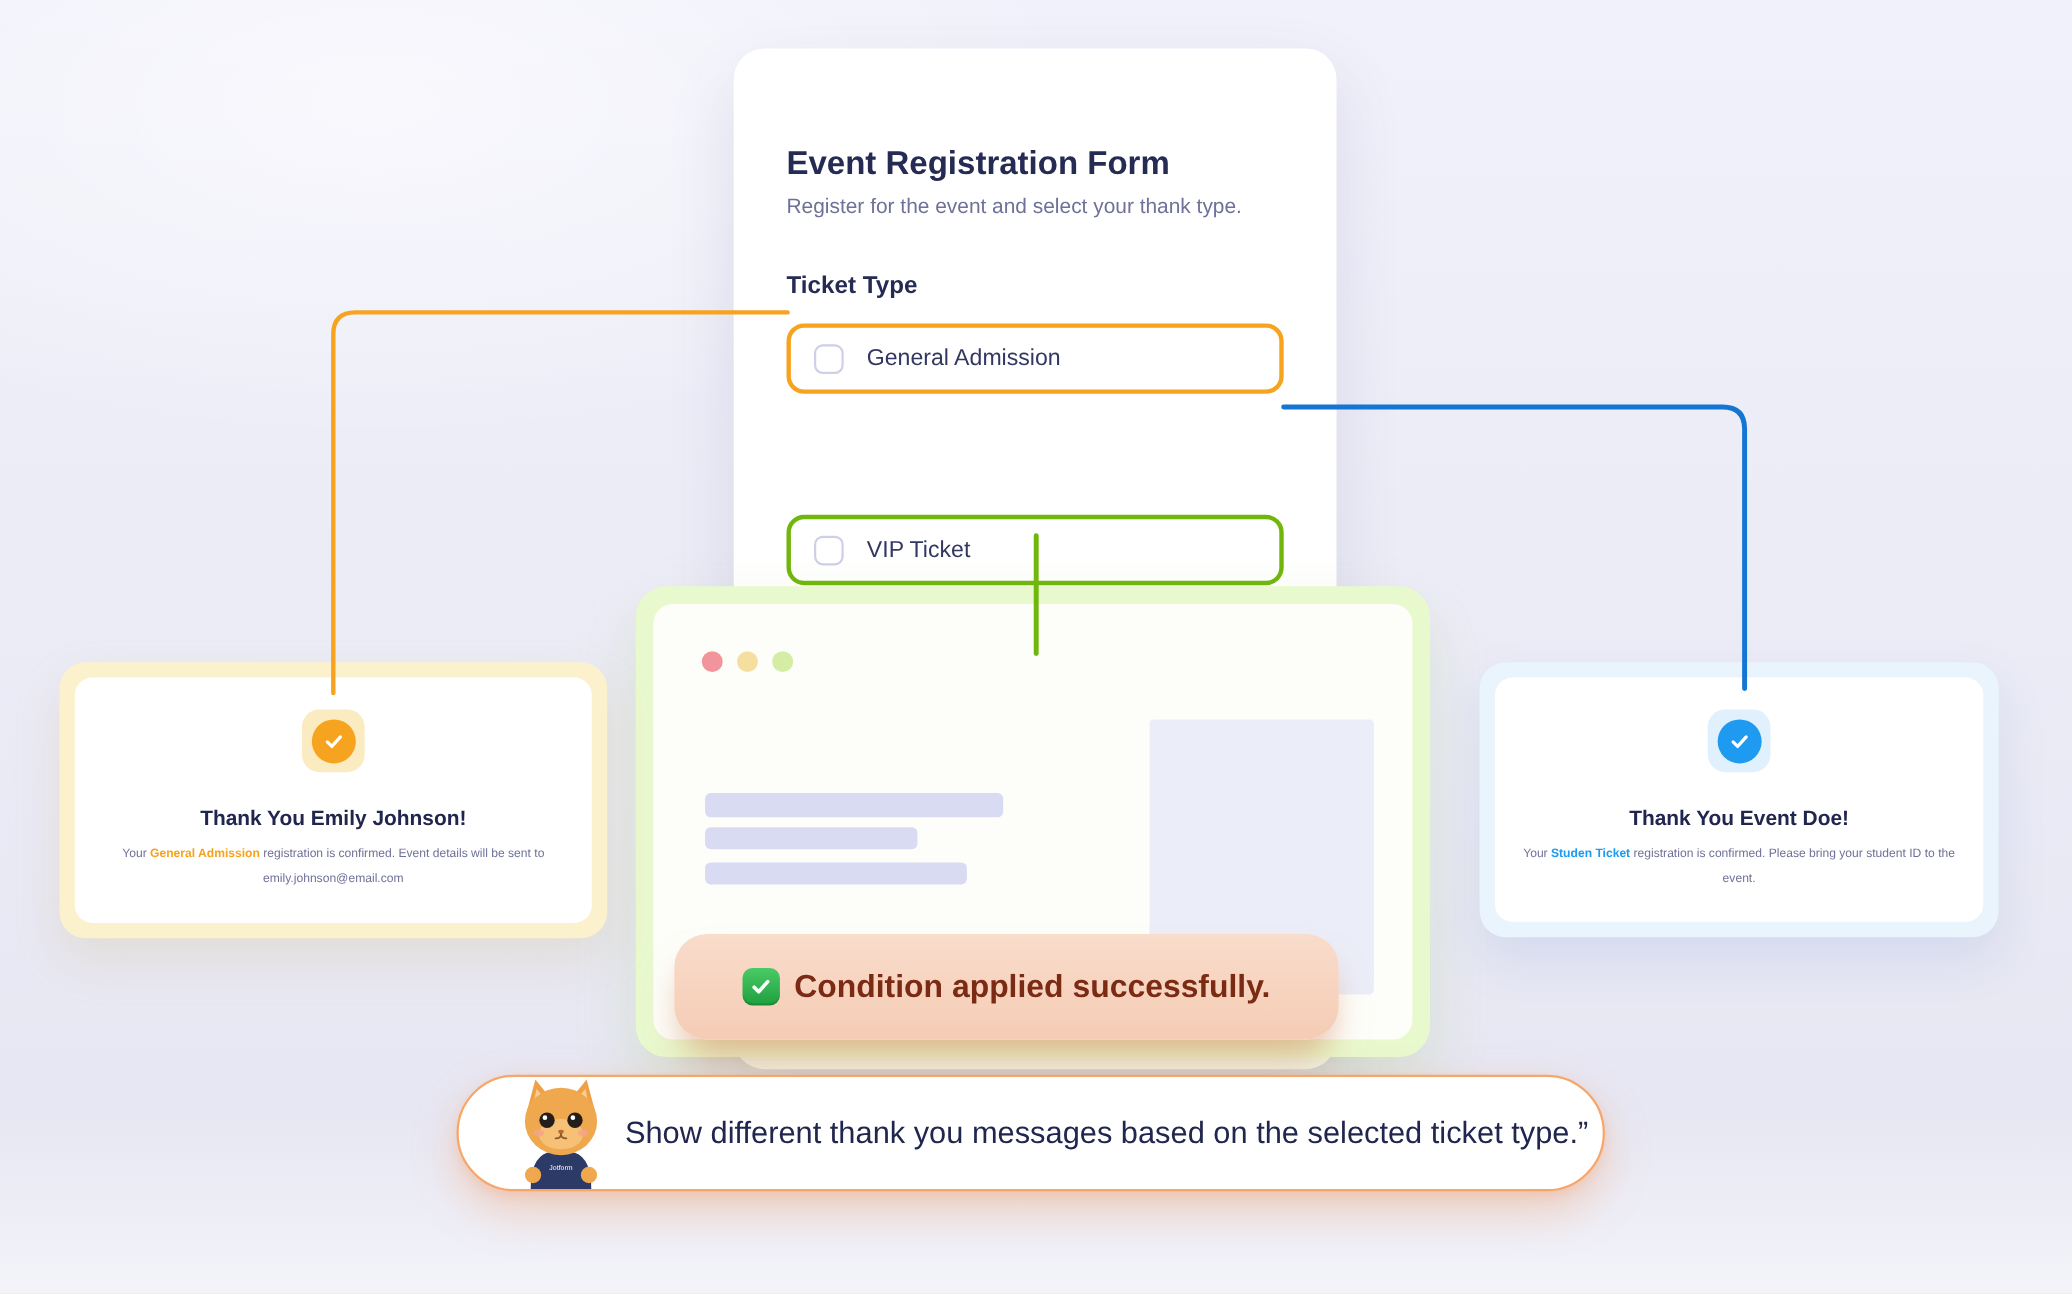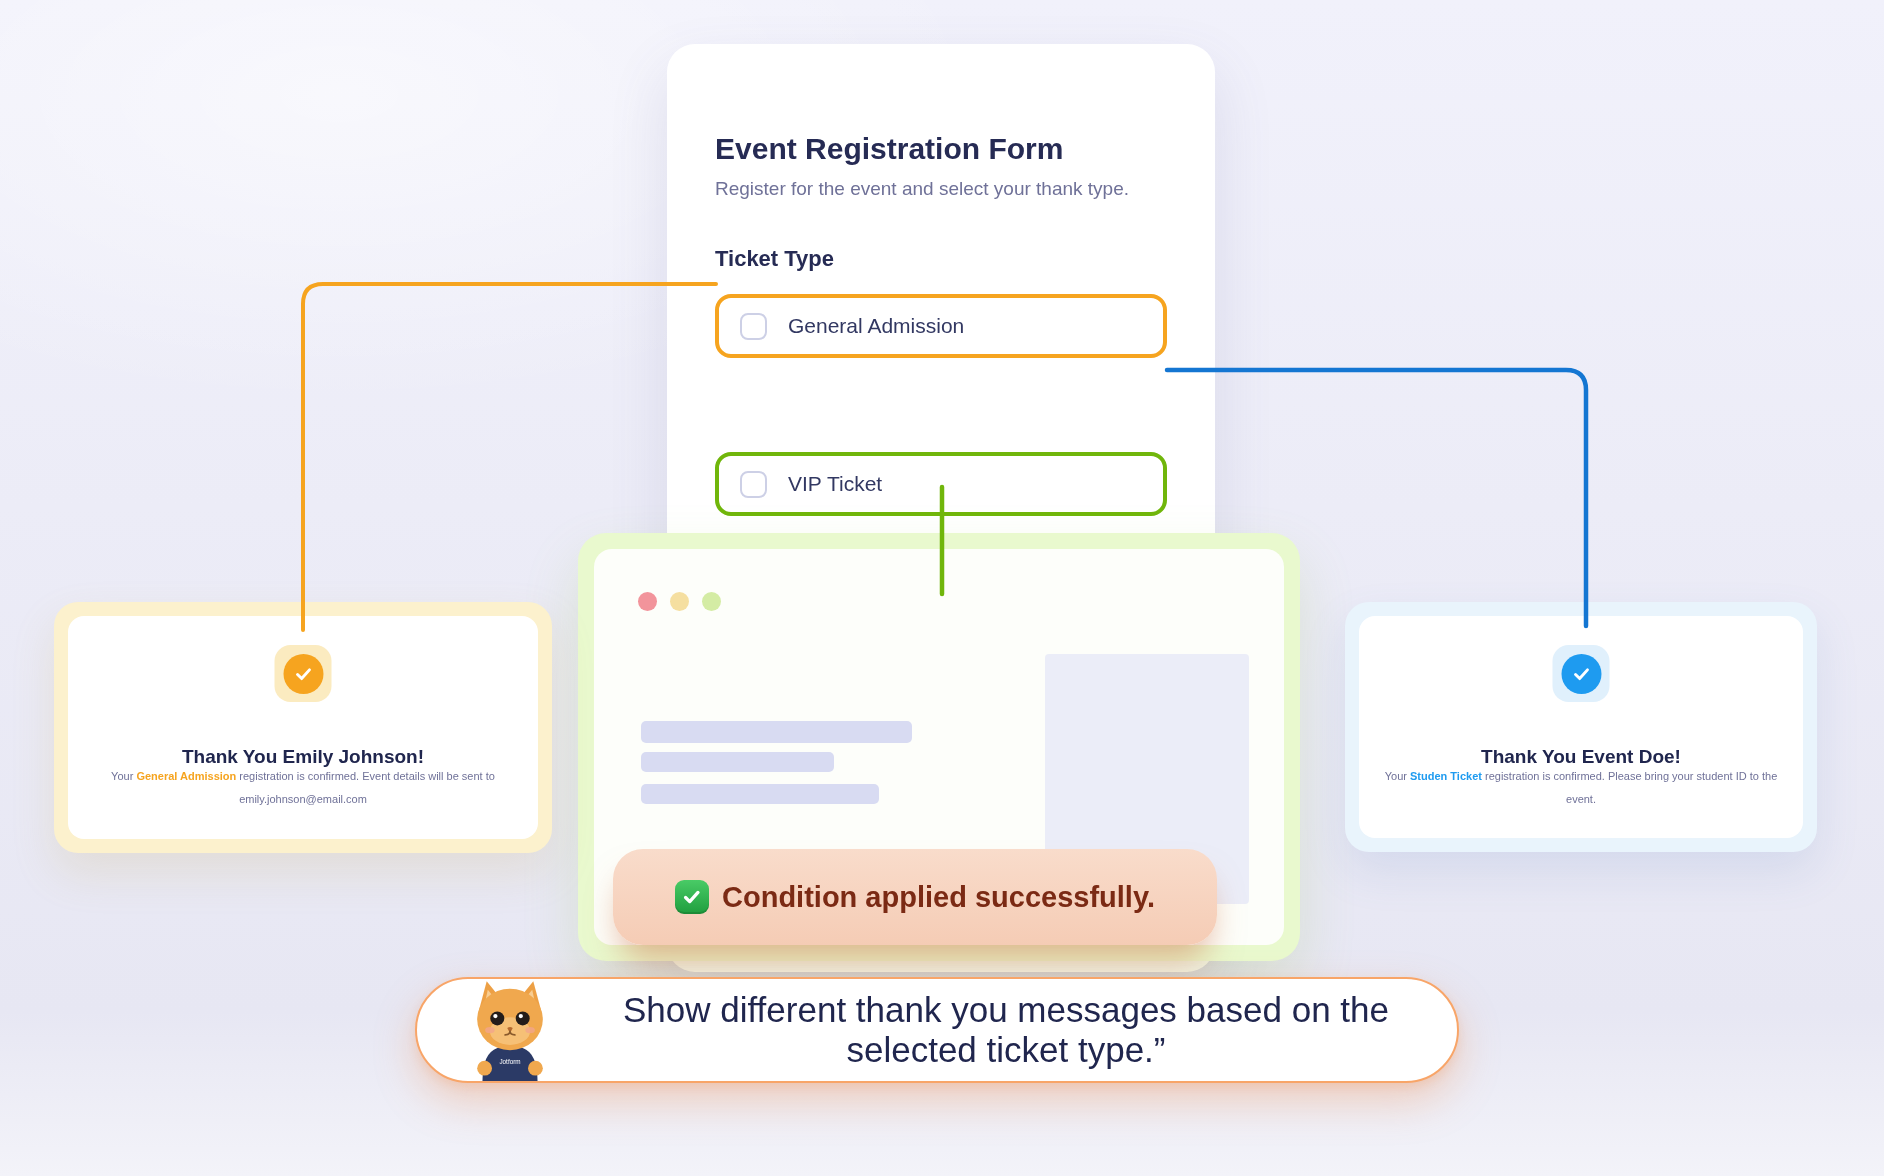--- a/index.html
+++ b/index.html
@@ -18,36 +18,36 @@
   }
   .form-title{position:absolute;left:48px;top:88px;font-size:30px;font-weight:700;color:var(--navy);}
   .form-subtitle{position:absolute;left:48px;top:134px;font-size:19px;color:var(--muted);}
   .field-label{position:absolute;left:48px;top:202px;font-size:22px;font-weight:700;color:var(--navy);}
   .option{
     position:absolute;left:48px;width:452px;height:64px;border-radius:16px;background:#fff;
     display:flex;align-items:center;padding-left:21px;box-sizing:border-box;border:4px solid #ccc;cursor:pointer;
   }
   .option.o0{top:250px;border-color:var(--orange);}
   .option.o1{top:338px;border-color:var(--blue);}
-  .option.o2{top:408px;border-color:var(--green);}
+  .option.o2{top:424px;border-color:var(--green);}
   .checkbox{width:27px;height:27px;border:2.5px solid #cdd0e6;border-radius:8px;background:#fff;box-sizing:border-box;}
   .option-label{margin-left:21px;font-size:21px;color:var(--label);}
 
   
   .thank-card{position:absolute;border-radius:24px;padding:14px;box-sizing:border-box;}
   .thank-inner{width:100%;height:100%;background:#fff;border-radius:16px;position:relative;text-align:center;}
   .left-thank{left:54px;top:602px;width:498px;height:251px;background:var(--yellow-card);box-shadow:0 20px 44px rgba(190,160,70,.16);}
   .right-thank{left:1345px;top:602px;width:472px;height:250px;background:var(--blue-card);box-shadow:0 20px 44px rgba(90,130,190,.14);}
   .badge-square{position:absolute;top:29px;left:50%;transform:translateX(-50%);width:57px;height:57px;border-radius:16px;display:flex;align-items:center;justify-content:center;}
   .left-thank .badge-square{background:var(--yellow-badge);}
   .right-thank .badge-square{background:var(--blue-badge);}
   .badge-circle{width:40px;height:40px;border-radius:50%;display:flex;align-items:center;justify-content:center;}
   .left-thank .badge-circle{background:var(--orange);}
   .right-thank .badge-circle{background:var(--blue-accent);}
-  .thank-title{position:absolute;top:118px;left:0;right:0;font-size:19px;font-weight:700;color:var(--title);margin-top:12px;}
+  .thank-title{position:absolute;top:118px;left:0;right:0;font-size:19px;font-weight:700;color:var(--title);}
   .thank-body{position:absolute;top:149px;left:16px;right:16px;font-size:11px;line-height:23px;color:var(--muted);}
   .accent-orange{color:var(--orange);font-weight:700;}
   .accent-blue{color:var(--blue-accent);font-weight:700;}
 
   
   .preview-card{
     position:absolute;left:578px;top:533px;width:722px;height:428px;
     background:var(--green-card);border-radius:28px;padding:16px;box-sizing:border-box;
     box-shadow:0 26px 55px rgba(150,190,80,.20);
   }
@@ -78,21 +78,21 @@
   .toast-text{font-size:29px;font-weight:800;color:var(--toast-text);}
 
   
   .pill{
     position:absolute;left:415px;top:977px;width:1044px;height:106px;border-radius:53px;z-index:7;
     background:#fff;border:2.5px solid var(--pill-border);box-sizing:border-box;
     box-shadow:0 18px 40px rgba(242,146,85,.35), 0 4px 10px rgba(242,146,85,.18);
     display:flex;align-items:center;
   }
   .cat{position:absolute;left:40px;top:-4px;width:106px;height:108px;}
-  .pill-text{width:100%;text-align:center;padding-left:142px;padding-right:4px;box-sizing:border-box;font-size:35px;font-weight:500;color:var(--title);}
+  .pill-text{width:100%;text-align:center;padding-left:142px;padding-right:4px;box-sizing:border-box;font-size:28px;font-weight:500;color:var(--title);}
 </style>
 </head>
 <body>
 
 <div class="stage">
 
   <div class="form-card">
     <div class="form-title">Event Registration Form</div>
     <div class="form-subtitle">Register for the event and select your thank type.</div>
     <div class="field-label">Ticket Type</div>

